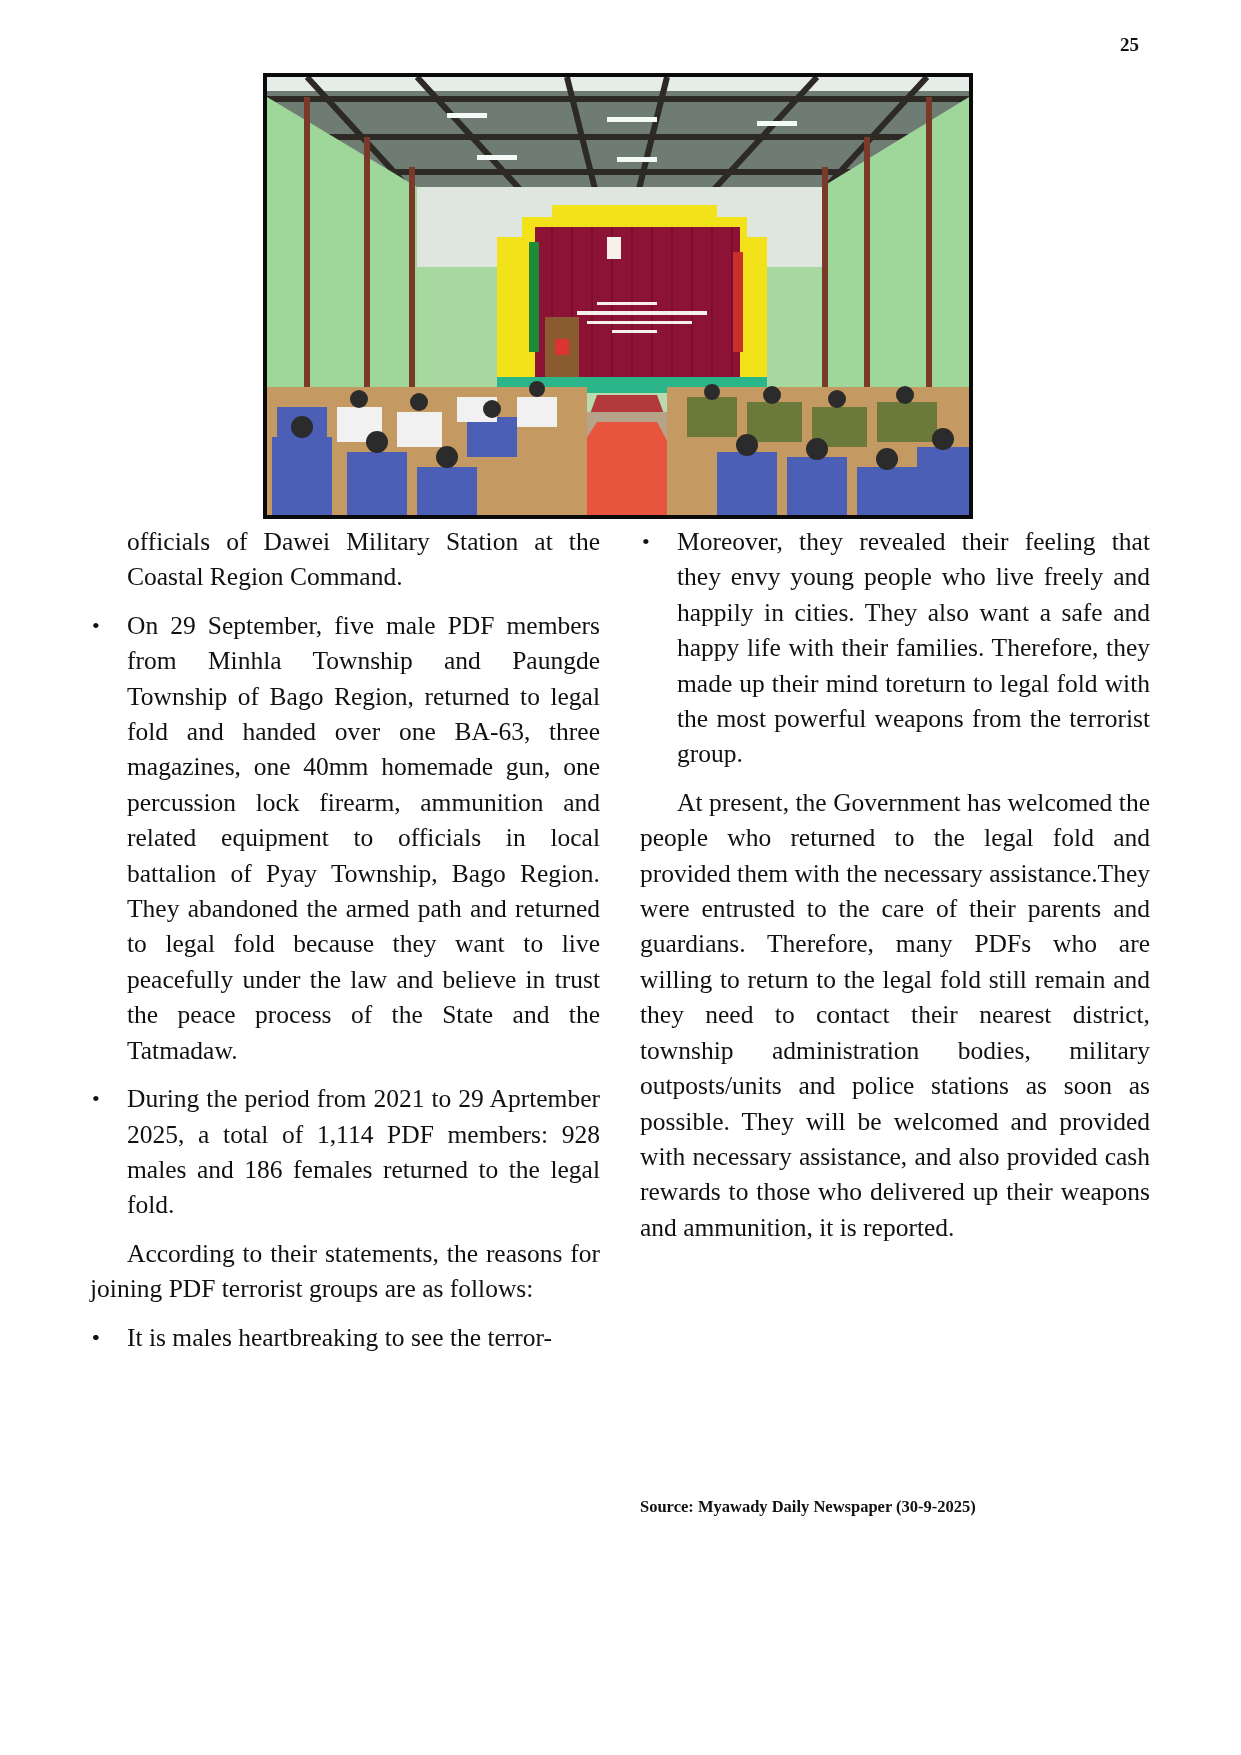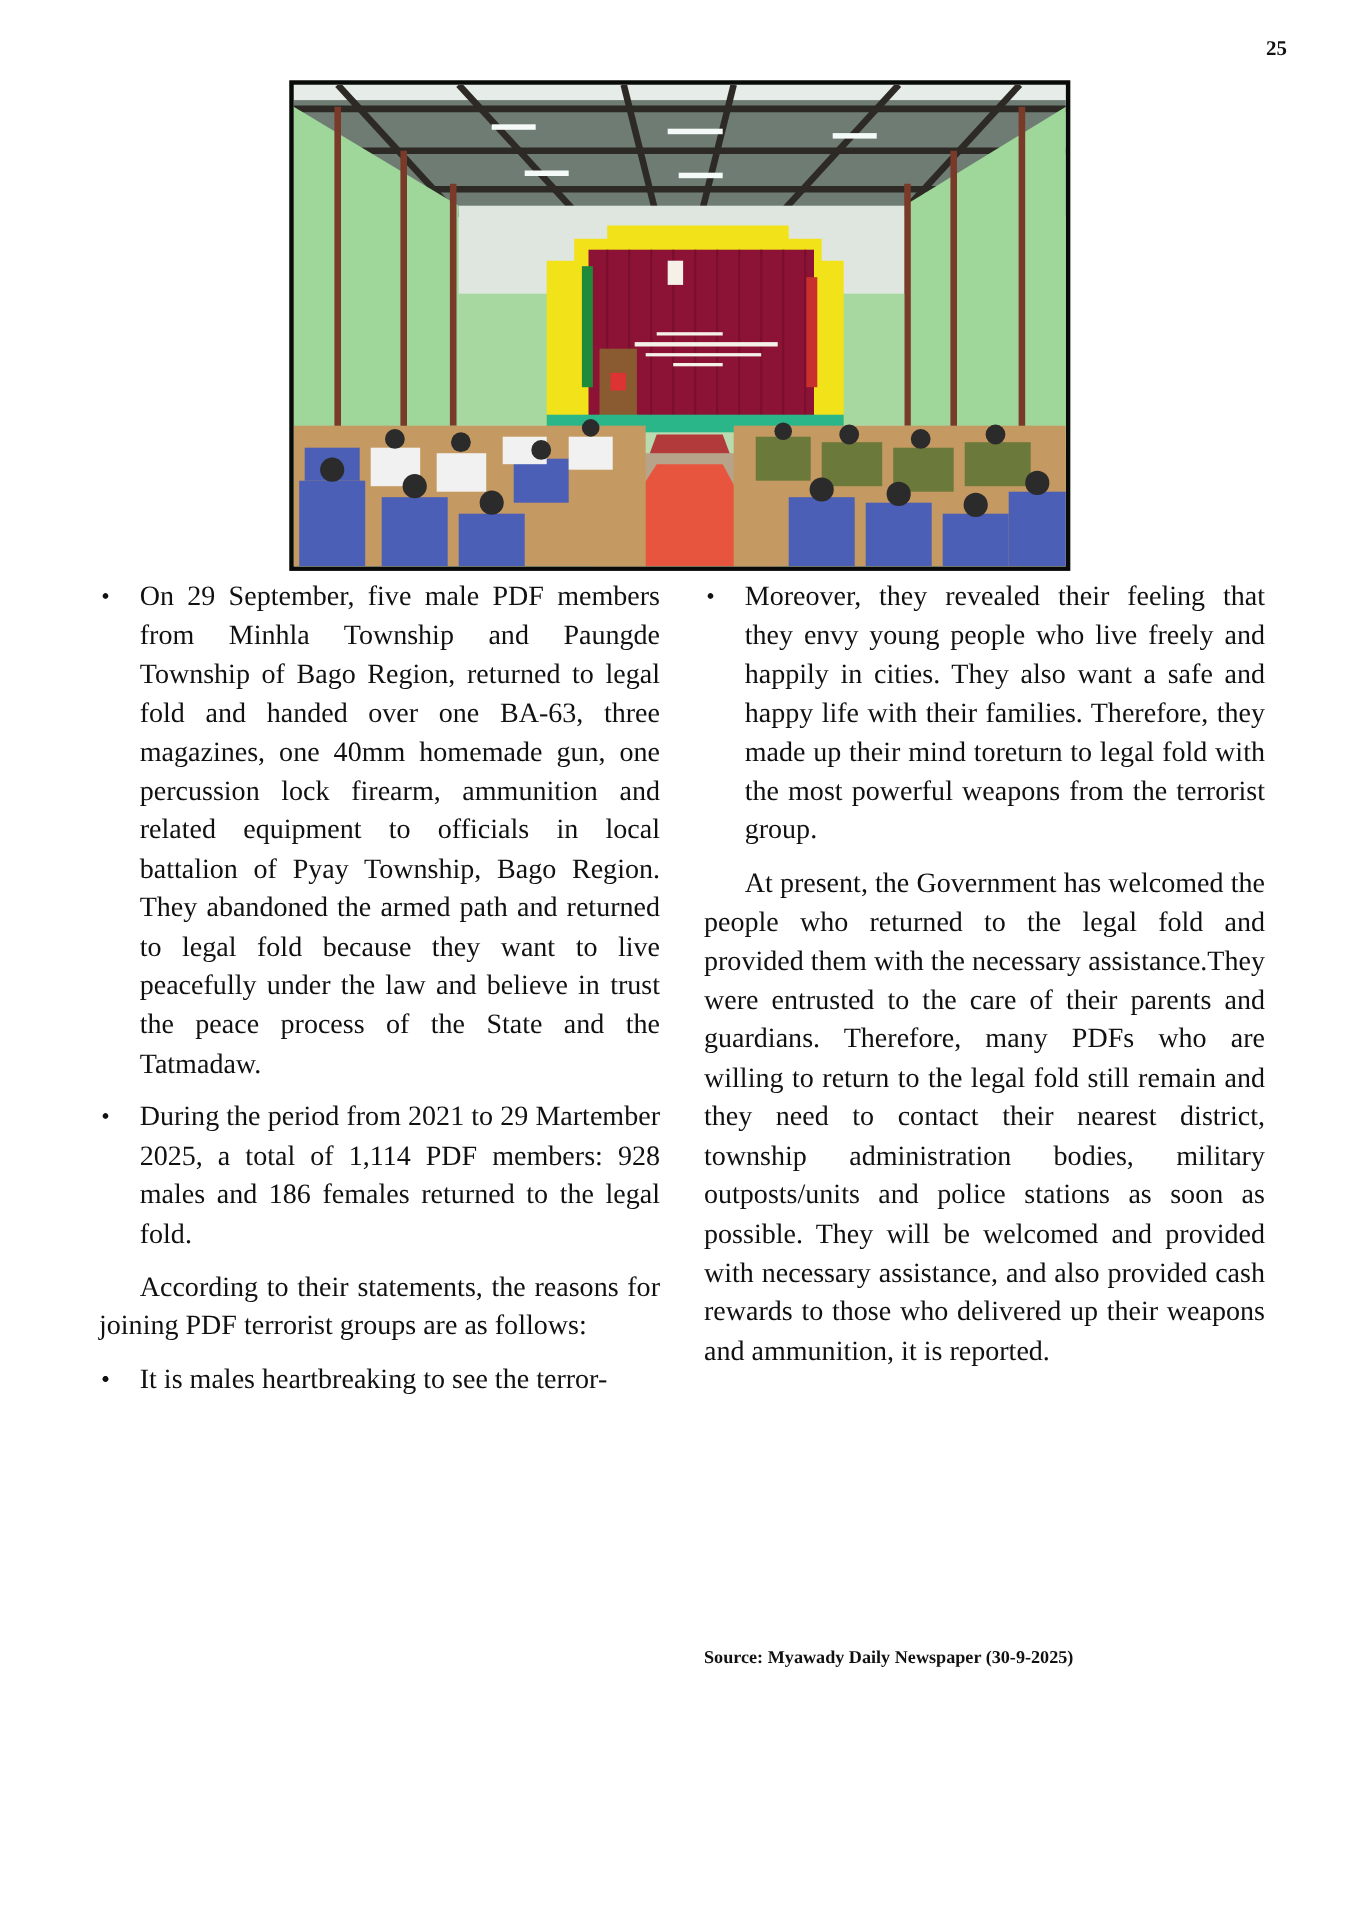--- a/index.html
+++ b/index.html
@@ -2,21 +2,21 @@
 <html><head>
   <meta charset="utf-8">
   <style>
     html, body { margin: 0; padding: 0; background: #ffffff; }
     body {
       width: 1241px; height: 1755px; position: relative; overflow: hidden;
       font-family: "Liberation Serif", "DejaVu Serif", serif;
       color: #111111;
     }
     .page-number {
-      position: absolute; top: 34px; left: 1120px; width: 50px; text-align: right;
+      position: absolute; top: 34px; left: 1120px; width: 50px; text-align: left;
       font-weight: bold; font-size: 19px;
     }
     .photo {
       position: absolute; left: 263px; top: 73px; width: 702px; height: 438px;
       border: 4px solid #0a0a0a; overflow: hidden; background: #b8dcb0;
     }
     .photo svg { display: block; width: 100%; height: 100%; }
     .col {
       position: absolute; top: 524px; font-size: 25.5px; line-height: 35.4px;
       text-align: justify; hyphens: manual;
@@ -161,28 +161,29 @@
           <circle cx="480" cy="368" r="11"></circle>
           <circle cx="550" cy="372" r="11"></circle>
         <circle cx="620" cy="382" r="11"></circle>
           <circle cx="676" cy="362" r="11"></circle>
       </g>
     </g>
   </svg>
 </div>
 
 <div class="col col-left">
+  <p class="indent-block">officials of Dawei Military Station at the Coastal Region Command.</p>
   <ul class="bullets">
     <li>
       <span class="bullet">•</span>
       <span>On 29 September, five male PDF mem­bers from Minhla Township and Paungde Township of Bago Region, re­turned to legal fold and handed over one BA-63, three magazines, one 40mm homemade gun, one percussion lock firearm, ammunition and related equip­ment to officials in local battalion of Pyay Township, Bago Region. They abandoned the armed path and returned to legal fold because they want to live peacefully under the law and believe in trust the peace process of the State and the Tatmadaw.</span>
     </li>
     <li>
       <span class="bullet">•</span>
-      <span>During the period from 2021 to 29 Mar­tember 2025, a total of 1,114 PDF members: 928 males and 186 females returned to the legal fold.</span>
+      <span>During the period from 2021 to 29 Apr­tember 2025, a total of 1,114 PDF members: 928 males and 186 females returned to the legal fold.</span>
     </li>
   </ul>
   <p class="para-indent">According to their statements, the rea­sons for joining PDF terrorist groups are as follows:</p>
   <ul class="bullets">
     <li>
       <span class="bullet">•</span>
     </li>
     <li>
       <span class="bullet">•</span>
       <span>It is males heartbreaking to see the terror-</span>

